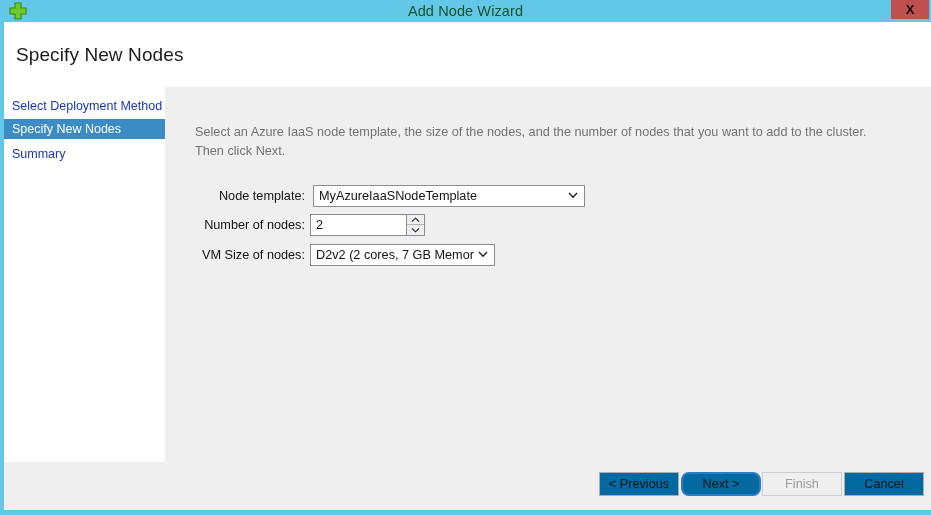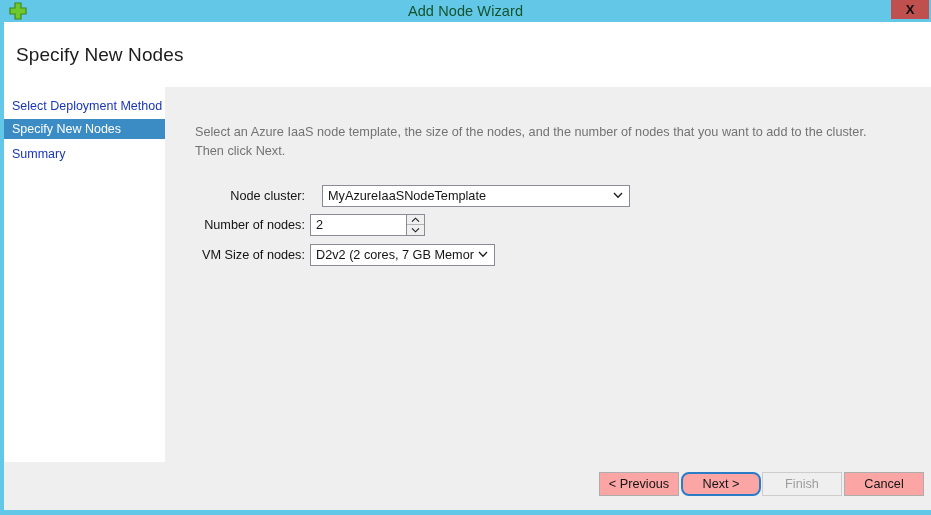--- a/index.html
+++ b/index.html
@@ -163,21 +163,21 @@
   }
   .combo .chev {
     position: absolute;
     right: 4px; top: 0;
     width: 14px; height: 20px;
     line-height: 20px;
     text-align: center;
   }
   .chev svg { display: block; margin: 6px auto 0 auto; }
 
-  #combo-template { left: 157px; top: 0px; width: 308px; text-decoration: underline; }
+  #combo-template { left: 148px; top: 0px; width: 272px; text-decoration: underline; }
   #combo-vmsize   { left: 145px; top: 0px; width: 185px; }
 
   
   #spinner {
     position: absolute;
     left: 145px; top: 0px;
     width: 115px; height: 22px;
     background: #ffffff;
     border: 1px solid #898c95;
     box-sizing: border-box;
@@ -211,21 +211,21 @@
     position: absolute;
     left: 4px; top: 462px;
     width: 927px;
     height: 48px;
     background: #efefef;
   }
   .wiz-button {
     position: absolute;
     top: 10px;
     height: 24px;
-    background: #fca5a5;
+    background: #0369a1;
     border: 1px solid #adadad;
     box-sizing: border-box;
     font-size: 12.7px;
     color: #141414;
     text-align: center;
     line-height: 22px;
     cursor: pointer;
   }
   .wiz-button.focused {
     border: 2px solid #2a7cc7;
@@ -273,21 +273,21 @@
     <div class="nav-item" style="top:58px;">
       <span>Summary</span>
     </div>
   </div>
 
   <div id="content">
 
     <div id="intro-text">Select an Azure IaaS node template, the size of the nodes, and the number of nodes that you want to add to the cluster. Then click Next.</div>
 
     <div class="form-row" style="top:98px;">
-      <div class="form-label">Node cluster:</div>
+      <div class="form-label">Node template:</div>
       <div class="combo" id="combo-template">
         <div class="combo-text">MyAzureIaaSNodeTemplate</div>
         <div class="chev">
           <svg width="10" height="7" viewBox="0 0 10 7">
               <path d="M1 1 L5 5.2 L9 1" fill="none" stroke="#1c1c1c" stroke-width="1.3"></path>
             </svg>
         </div>
       </div>
     </div>
 

